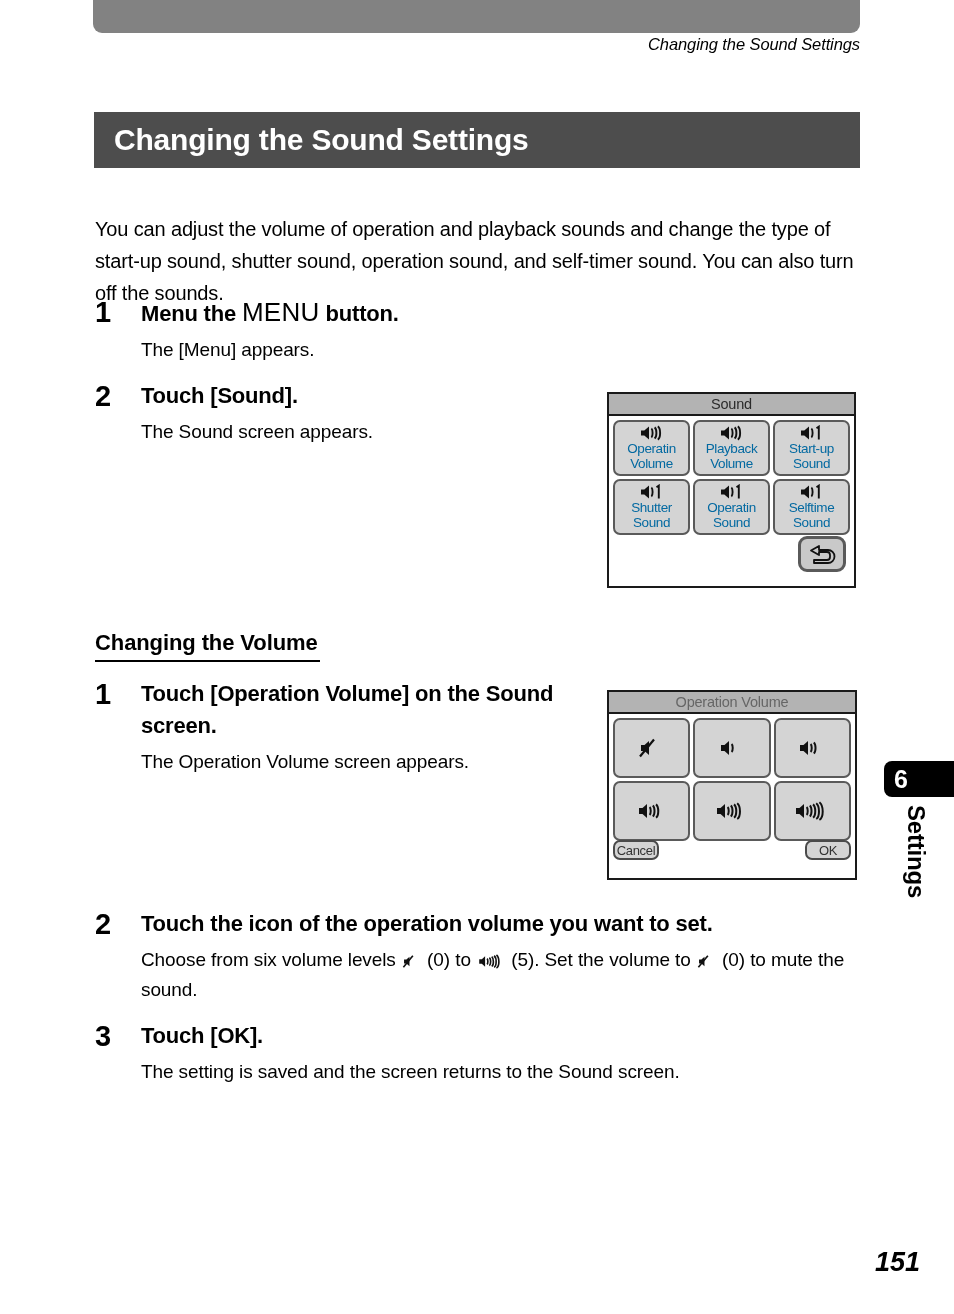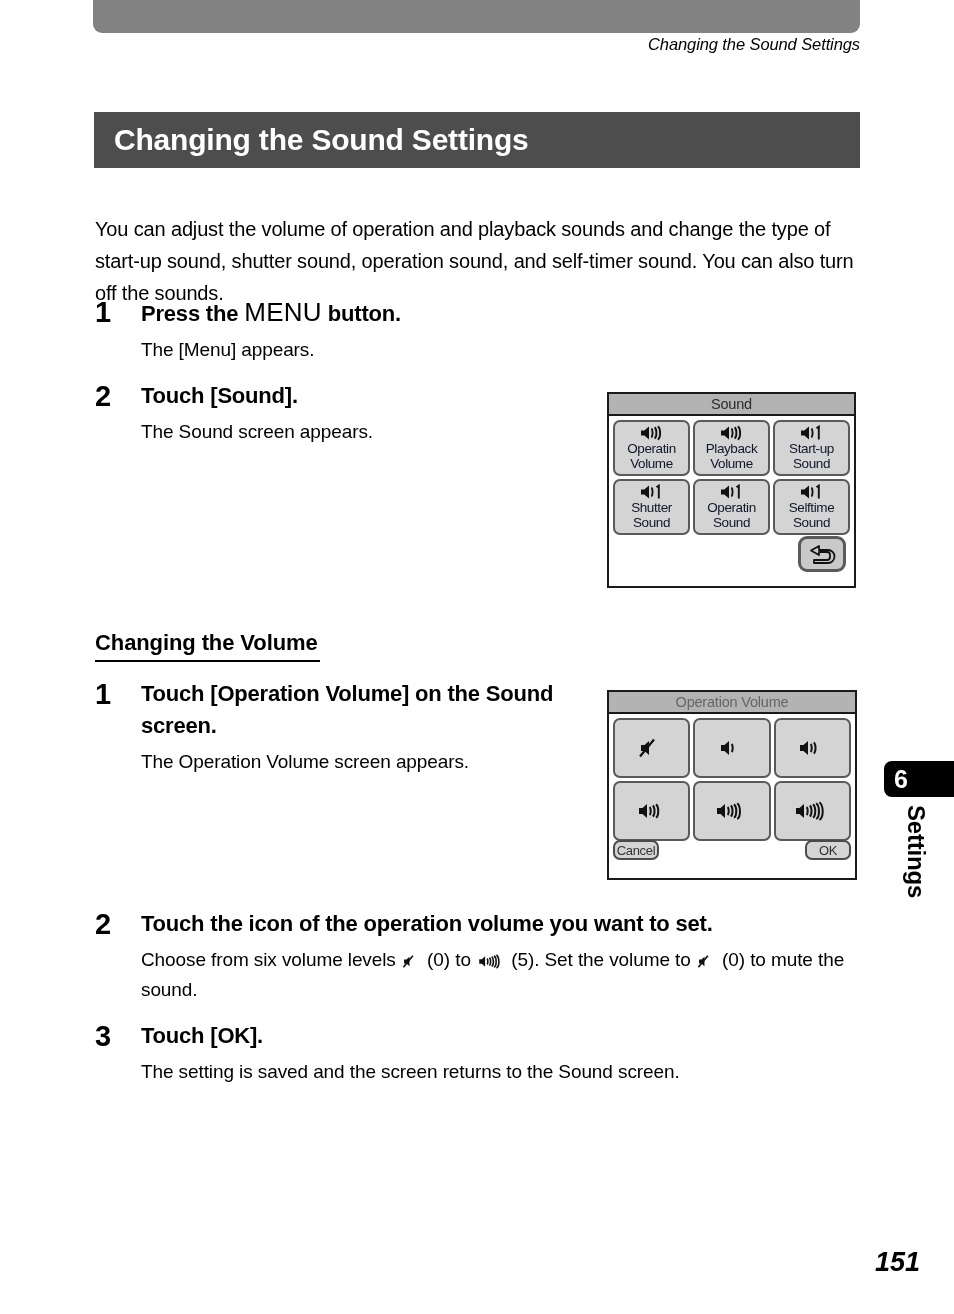--- a/index.html
+++ b/index.html
@@ -126,21 +126,21 @@
   .lcd-btn {
     background: #d4d4d4;
     border: 2.5px solid #5a5a5a;
     border-radius: 7px;
     display: flex;
     flex-direction: column;
     align-items: center;
     justify-content: center;
     font-size: 13.5px;
     line-height: 15px;
-    color: #0f172a;
+    color: #0369a1;
     letter-spacing: -0.4px;
   }
   .lcd-btn .lbl { text-align: center; }
 
   
   #sound-panel { left: 607px; top: 392px; width: 249px; height: 196px; }
   #sound-panel .lcd-grid { height: 118px; }
   #sound-panel .lcd-btn { height: 56px; }
   .sound-foot {
     height: 46px;
@@ -233,21 +233,21 @@
 
 <div class="title-bar">
   <h1>Changing the Sound Settings</h1>
 </div>
 
 <p class="intro">You can adjust the volume of operation and playback sounds and change the type of start-up sound, shutter sound, operation sound, and self-timer sound. You can also turn off the sounds.</p>
 
 <div class="step" style="left:95px; top:296px; width:760px;">
   <div class="step-num">1</div>
   <div class="step-body">
-    <p class="step-title"><span>Press the </span><span class="menu-word">MENU</span><span> button.</span></p>
+    <p class="step-title"><span>Menu the </span><span class="menu-word">MENU</span><span> button.</span></p>
     <p class="step-desc">The [Menu] appears.</p>
   </div>
 </div>
 
 <div class="step" style="left:95px; top:380px; width:500px;">
   <div class="step-num">2</div>
   <div class="step-body">
     <p class="step-title">Touch [Sound].</p>
     <p class="step-desc">The Sound screen appears.</p>
   </div>

